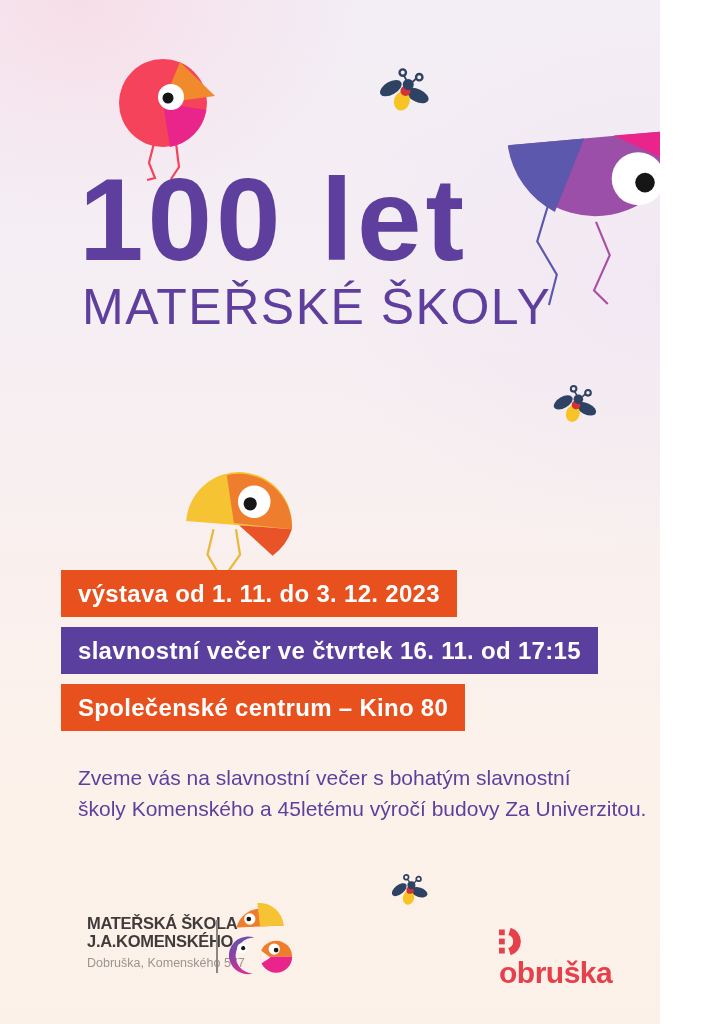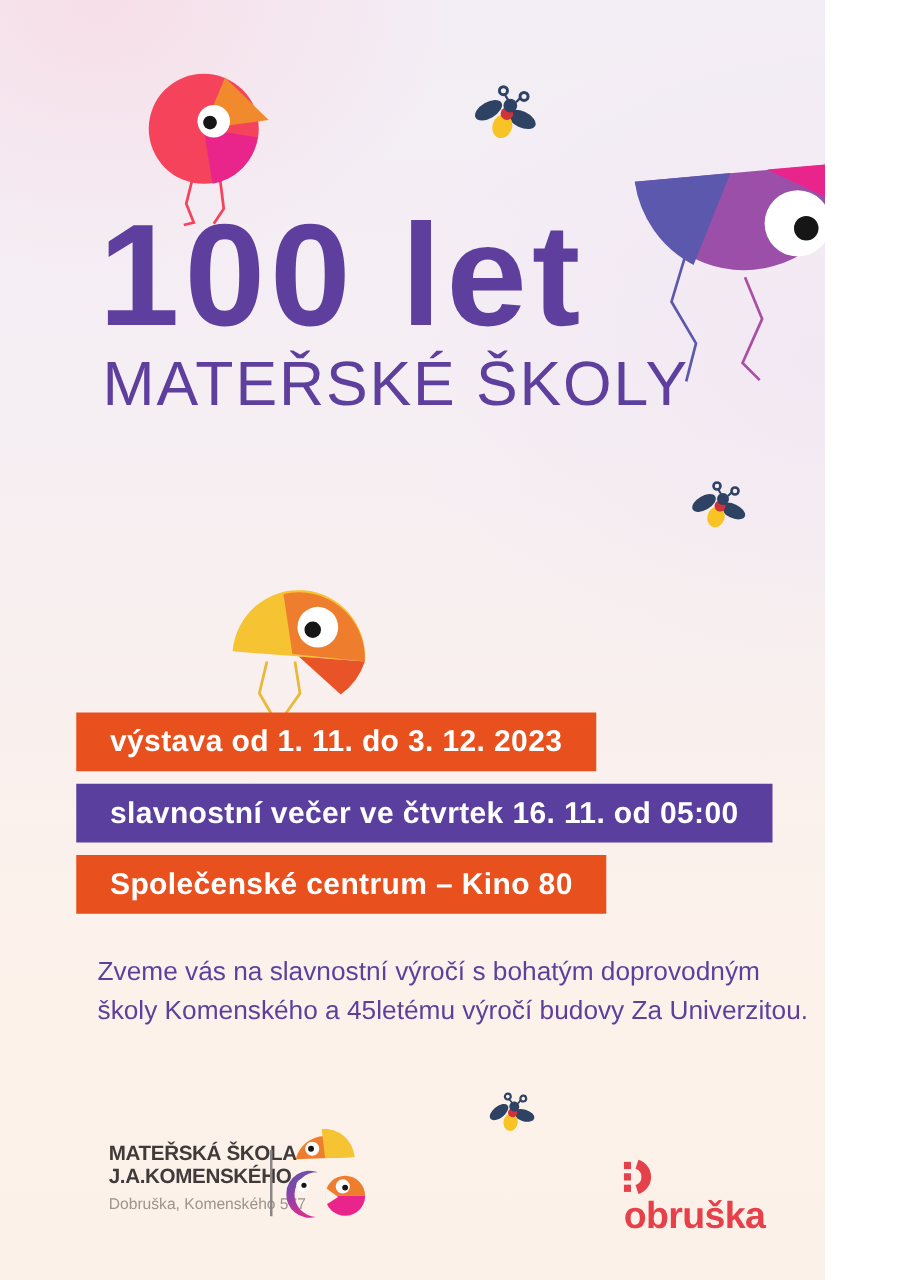--- a/index.html
+++ b/index.html
@@ -20,21 +20,21 @@
   }
   .subtitle {
     left:82px; top:267px;
     font-size:50px; font-weight:500; letter-spacing:1.5px;
     color:#5e3f9e; line-height:80px; white-space:nowrap;
   }
   .subtitle span { display:block; }
   .banners { left:61px; top:570px; }
   .banner {
     display:flex; align-items:center; width:fit-content;
-    height:47px; margin-bottom:10px; padding:0 27px;
+    height:47px; margin-bottom:10px; padding:0 17px;
     color:#ffffff; font-size:24px; font-weight:600; letter-spacing:0.3px;
     white-space:nowrap;
     justify-content:flex-end;
   }
   .description {
     left:78px; top:762px;
     color:#5e3f9e; font-size:21px; font-weight:500; line-height:31px;
   }
   .description span { display:block; white-space:nowrap; }
   .school-text { left:87px; top:915px; width:120px; text-align:right; }
@@ -107,29 +107,29 @@
     <path d="M55,66 L107,70 A52,52 0 0 1 88,96 Z" fill="#e85427"></path>
     <circle cx="70" cy="43" r="16" fill="#ffffff"></circle>
     <circle cx="66" cy="45" r="6.5" fill="#161616"></circle>
   </svg>
 
   <div class="abs banners">
     <div class="banner" style="background: rgb(232, 80, 29);">
       <span>výstava od 1. 11. do 3. 12. 2023</span>
     </div>
     <div class="banner" style="background: rgb(91, 63, 158);">
-      <span>slavnostní večer ve čtvrtek 16. 11. od 05:00</span>
+      <span>slavnostní večer ve čtvrtek 16. 11. od 17:15</span>
     </div>
     <div class="banner" style="background: rgb(232, 80, 29);">
       <span>Společenské centrum – Kino 80</span>
     </div>
   </div>
 
   <p class="abs description">
-    <span>Zveme vás na slavnostní výročí s bohatým doprovodným</span>
+    <span>Zveme vás na slavnostní večer s bohatým slavnostní</span>
     <span>školy Komenského a 45letému výročí budovy Za Univerzitou.</span>
   </p>
 
   <svg class="abs" style="left:390px; top:872px; transform:rotate(-8deg);" width="40" height="35" viewBox="0 0 60 52">
     <use href="#bee-shape"></use>
   </svg>
 
   <div class="abs school-text">
     <div class="school-name">MATEŘSKÁ ŠKOLA</div>
     <div class="school-name">J.A.KOMENSKÉHO</div>

